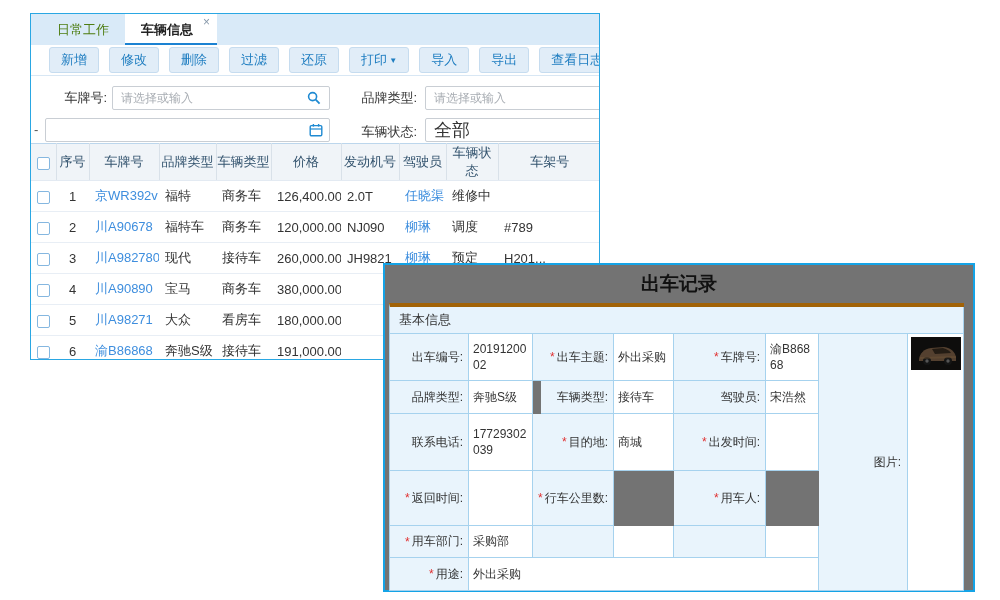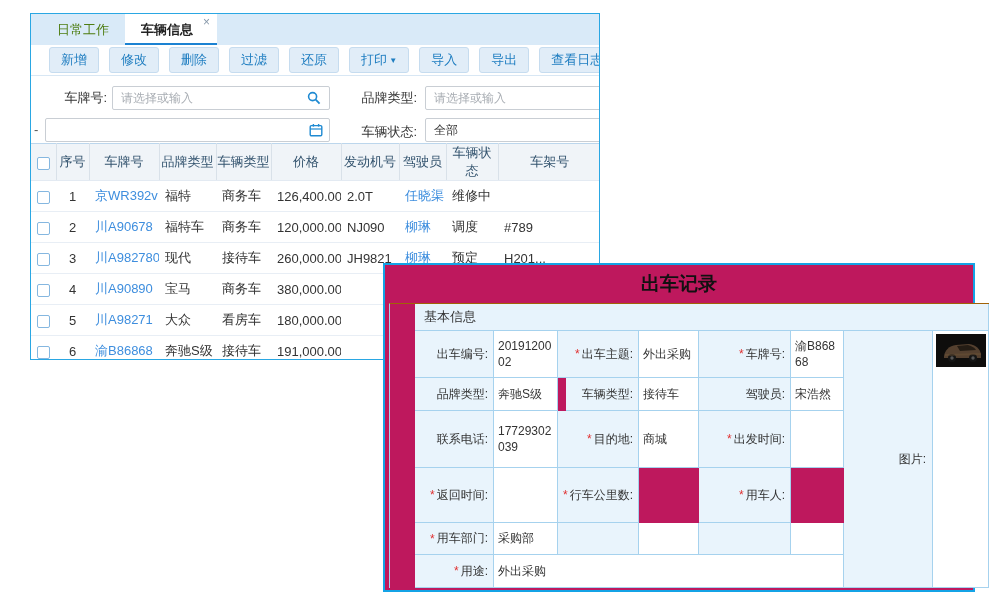--- a/index.html
+++ b/index.html
@@ -16,43 +16,43 @@
   .toolbar { height: 31px; background: #fff; display: flex; align-items: center; padding-left: 8px; border-bottom: 1px solid #d8e7f4; }
   .tbtn { margin-left: 10px; padding: 3px 11px; background: #e1edf8; border: 1px solid #c6dcef; border-radius: 3px;
           color: #1e7dc0; font-size: 13px; font-family: inherit; white-space: nowrap; }
   .tbtn .caret { font-size: 8px; vertical-align: 1px; }
   .filters { position: relative; height: 67px; background: #fff; }
   .flabel { position: absolute; font-size: 13px; color: #333; line-height: 24px; text-align: right; }
   .finput { position: absolute; height: 24px; border: 1px solid #c9ced4; border-radius: 2px; background: #fff;
             font-size: 12px; color: #333; padding: 0 24px 0 8px; font-family: inherit; }
   .finput::placeholder { color: #a8adb3; }
   .fbox { position: absolute; height: 24px; border: 1px solid #c9ced4; border-radius: 2px; background: #fff;
-          font-size: 12px; color: #333; line-height: 22px; padding-left: 8px; }
+          font-size: 18px; color: #333; line-height: 22px; padding-left: 8px; }
   .ficon { position: absolute; width: 14px; height: 14px; }
   .fdash { position: absolute; font-size: 13px; color: #555; line-height: 24px; }
 
   table.grid { width: 570px; border-collapse: collapse; table-layout: fixed; font-size: 13px; }
   .grid th { height: 27px; background: #f0f4f8; color: #33536e; font-weight: normal; font-size: 13px;
              border-top: 1px solid #bcd6ec; border-bottom: 1px solid #e3eaf2; border-right: 1px solid #d9e1e9; }
   .grid th:last-child { border-right: none; }
   .grid td { height: 31px; border-bottom: 1px solid #e8eef5; color: #333; padding-left: 6px;
              white-space: nowrap; overflow: hidden; }
   .grid td.ctr, .grid th.ctr { text-align: center; padding-left: 0; }
   .grid td.link { color: #3e8ede; }
   .cb { display: inline-block; width: 13px; height: 13px; border: 1px solid #85b7e0; border-radius: 2px;
         background: #fff; vertical-align: middle; }
 
   
   .dialog { position: absolute; left: 383px; top: 263px; width: 592px; height: 329px;
-            background: #be185d; border: 2px solid #14a3e6; z-index: 5; }
+            background: #737373; border: 2px solid #14a3e6; z-index: 5; }
   .d-title { text-align: center; font-size: 19px; font-weight: bold; color: #111; line-height: 38px; }
   .d-grid { position: absolute; left: 4px; top: 38px; display: grid;
             grid-template-columns: 79px 64px 81px 60px 92px 53px 89px 56px;
             grid-template-rows: 27px 47px 33px 57px 55px 32px 33px;
-            border-top: 1px solid #a16207; border-left: 1px solid #a6d2ee; font-size: 12px; color: #333; padding-left: 25px; }
+            border-top: 4px solid #a16207; border-left: 1px solid #a6d2ee; font-size: 12px; color: #333; }
   .d-grid > div { border-right: 1px solid #a6d2ee; border-bottom: 1px solid #a6d2ee;
                   display: flex; align-items: center; overflow: hidden; }
   .gs { grid-column: 1 / -1; grid-row: 1; background: #e7f3fc; padding-left: 9px; font-size: 13px; }
   .gl { background: #e9f4fc; justify-content: flex-end; padding: 2px 5px 2px 2px; }
   .gv { background: #fff; padding: 2px 4px; word-break: break-all; line-height: 1.35; }
   .star { color: #e03131; margin-right: 2px; }
   .gpic-label { grid-column: 7; grid-row: 2 / 8; background: #e9f4fc; justify-content: flex-end; padding-right: 6px; }
   .gpic { grid-column: 8; grid-row: 2 / 8; background: #fff; flex-direction: column;
           justify-content: flex-start; align-items: center; padding-top: 3px; }
 </style>

